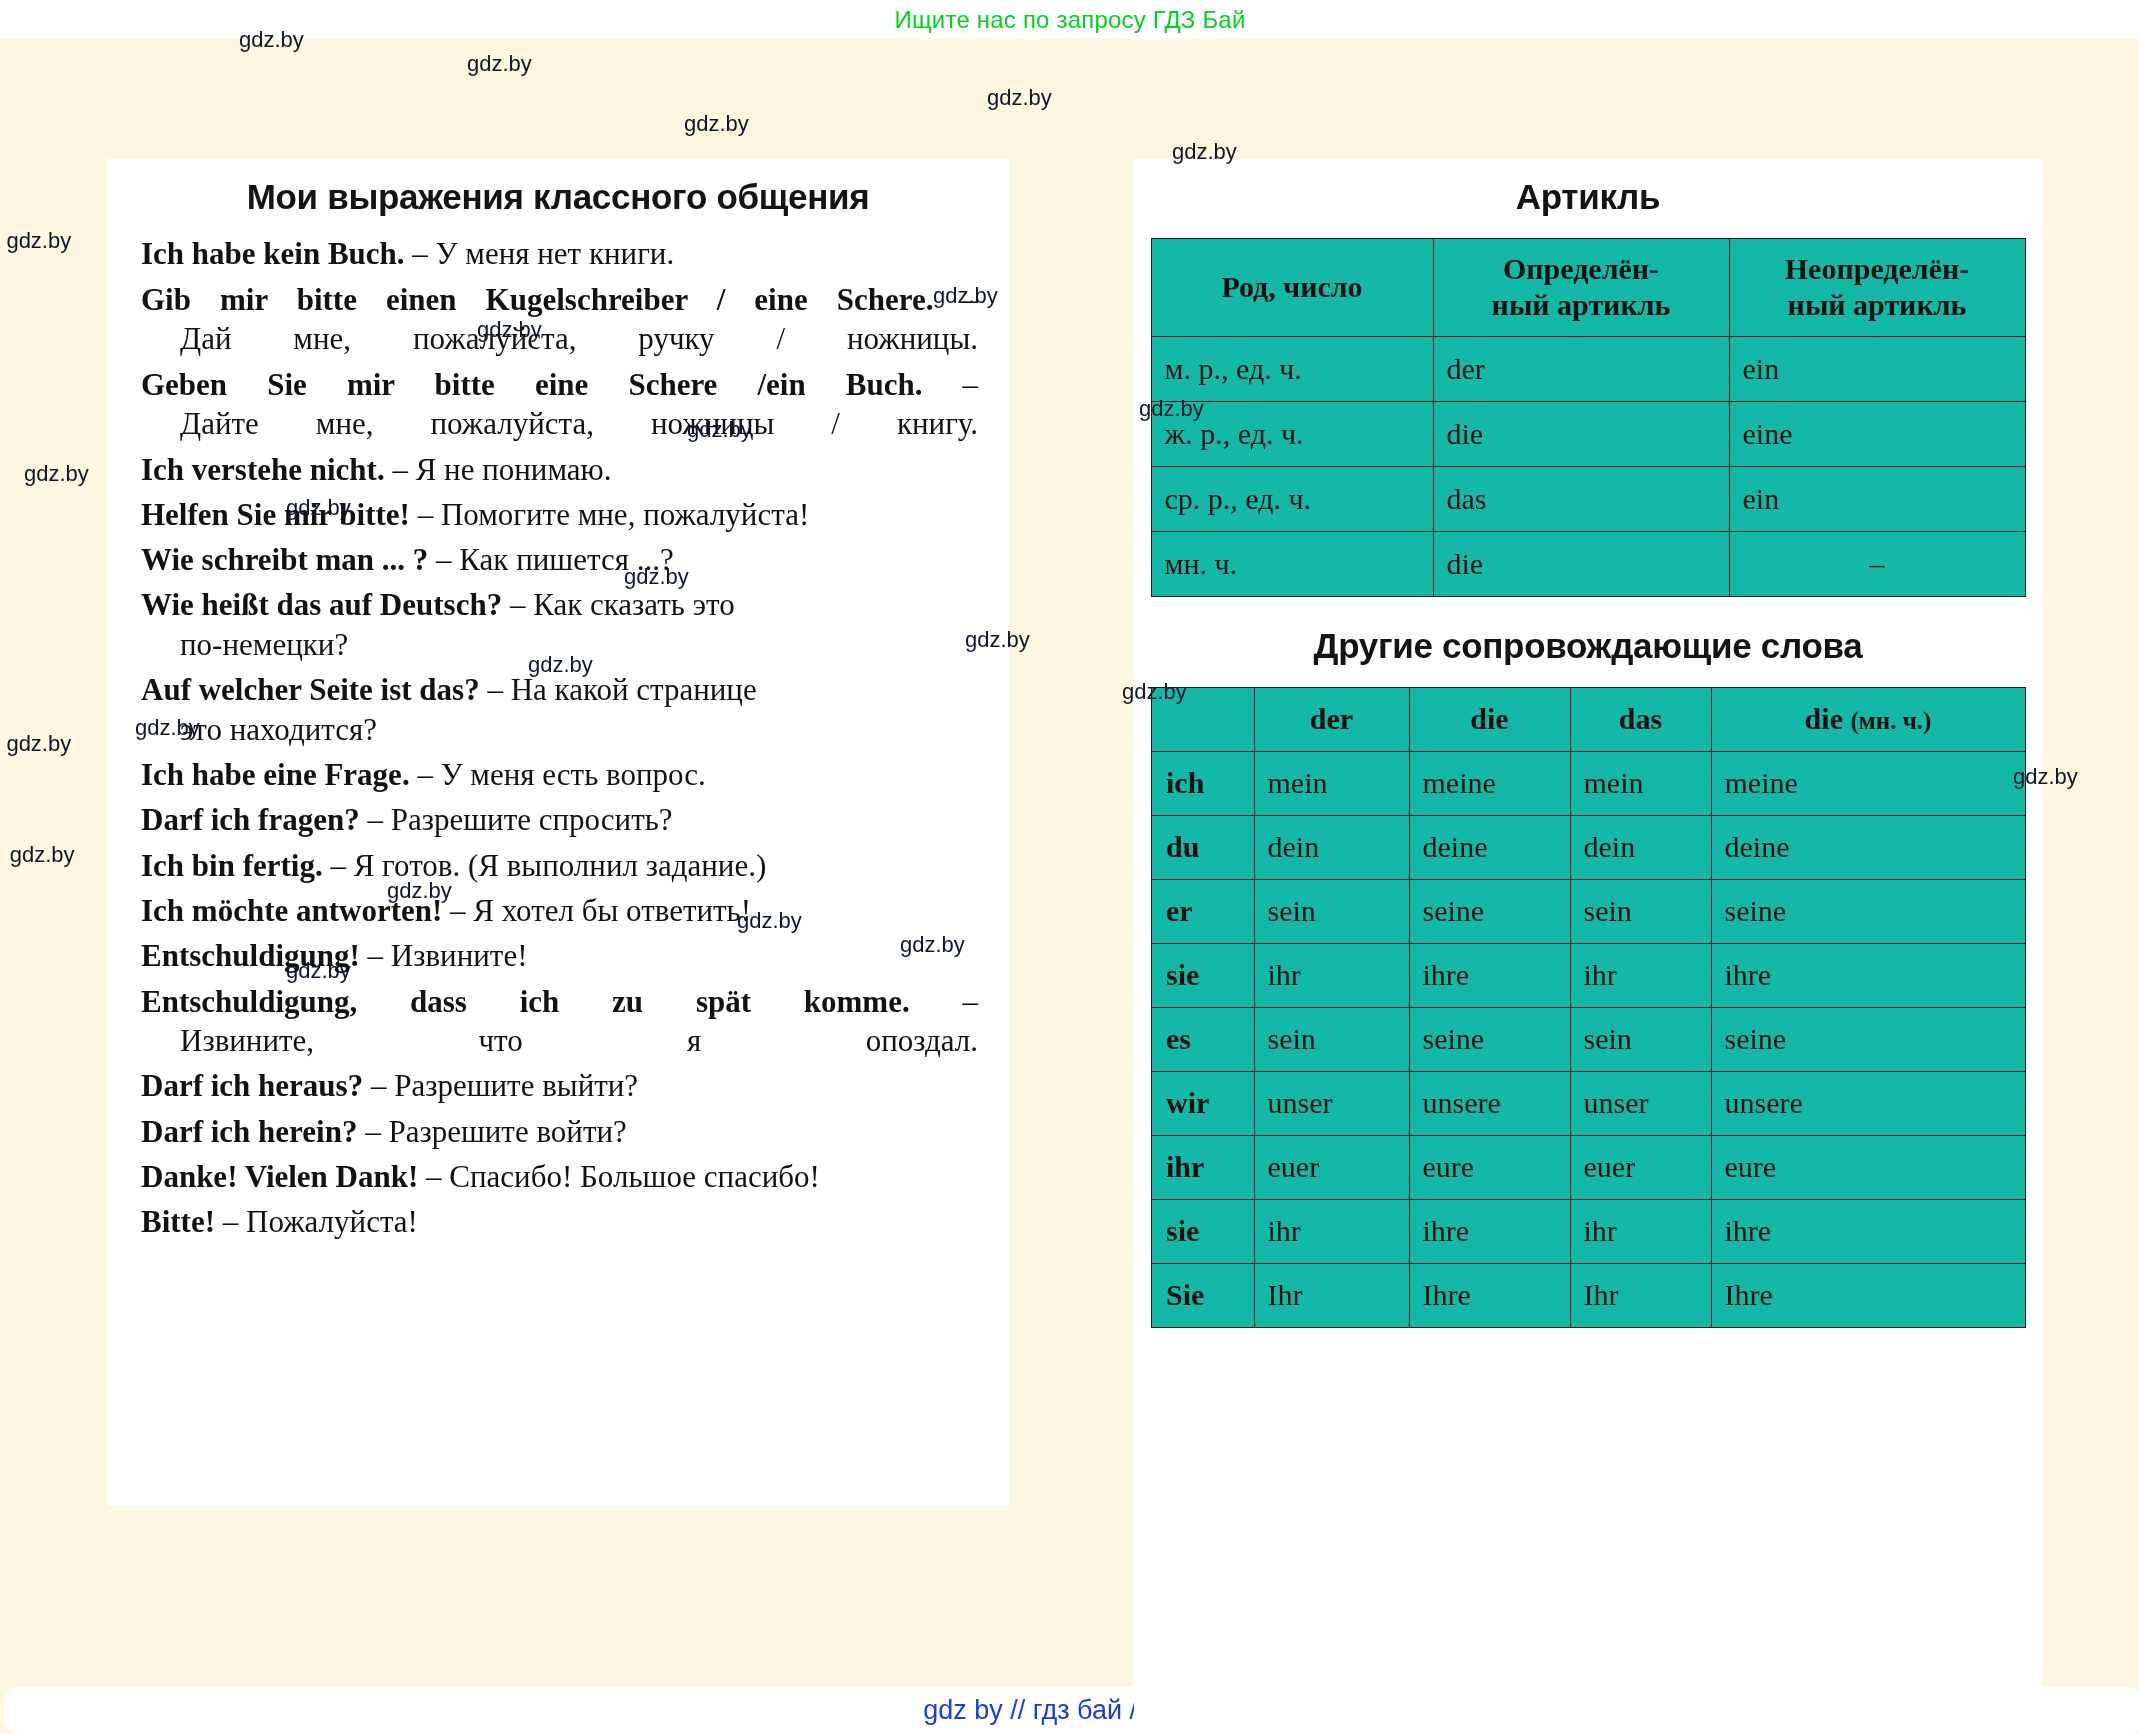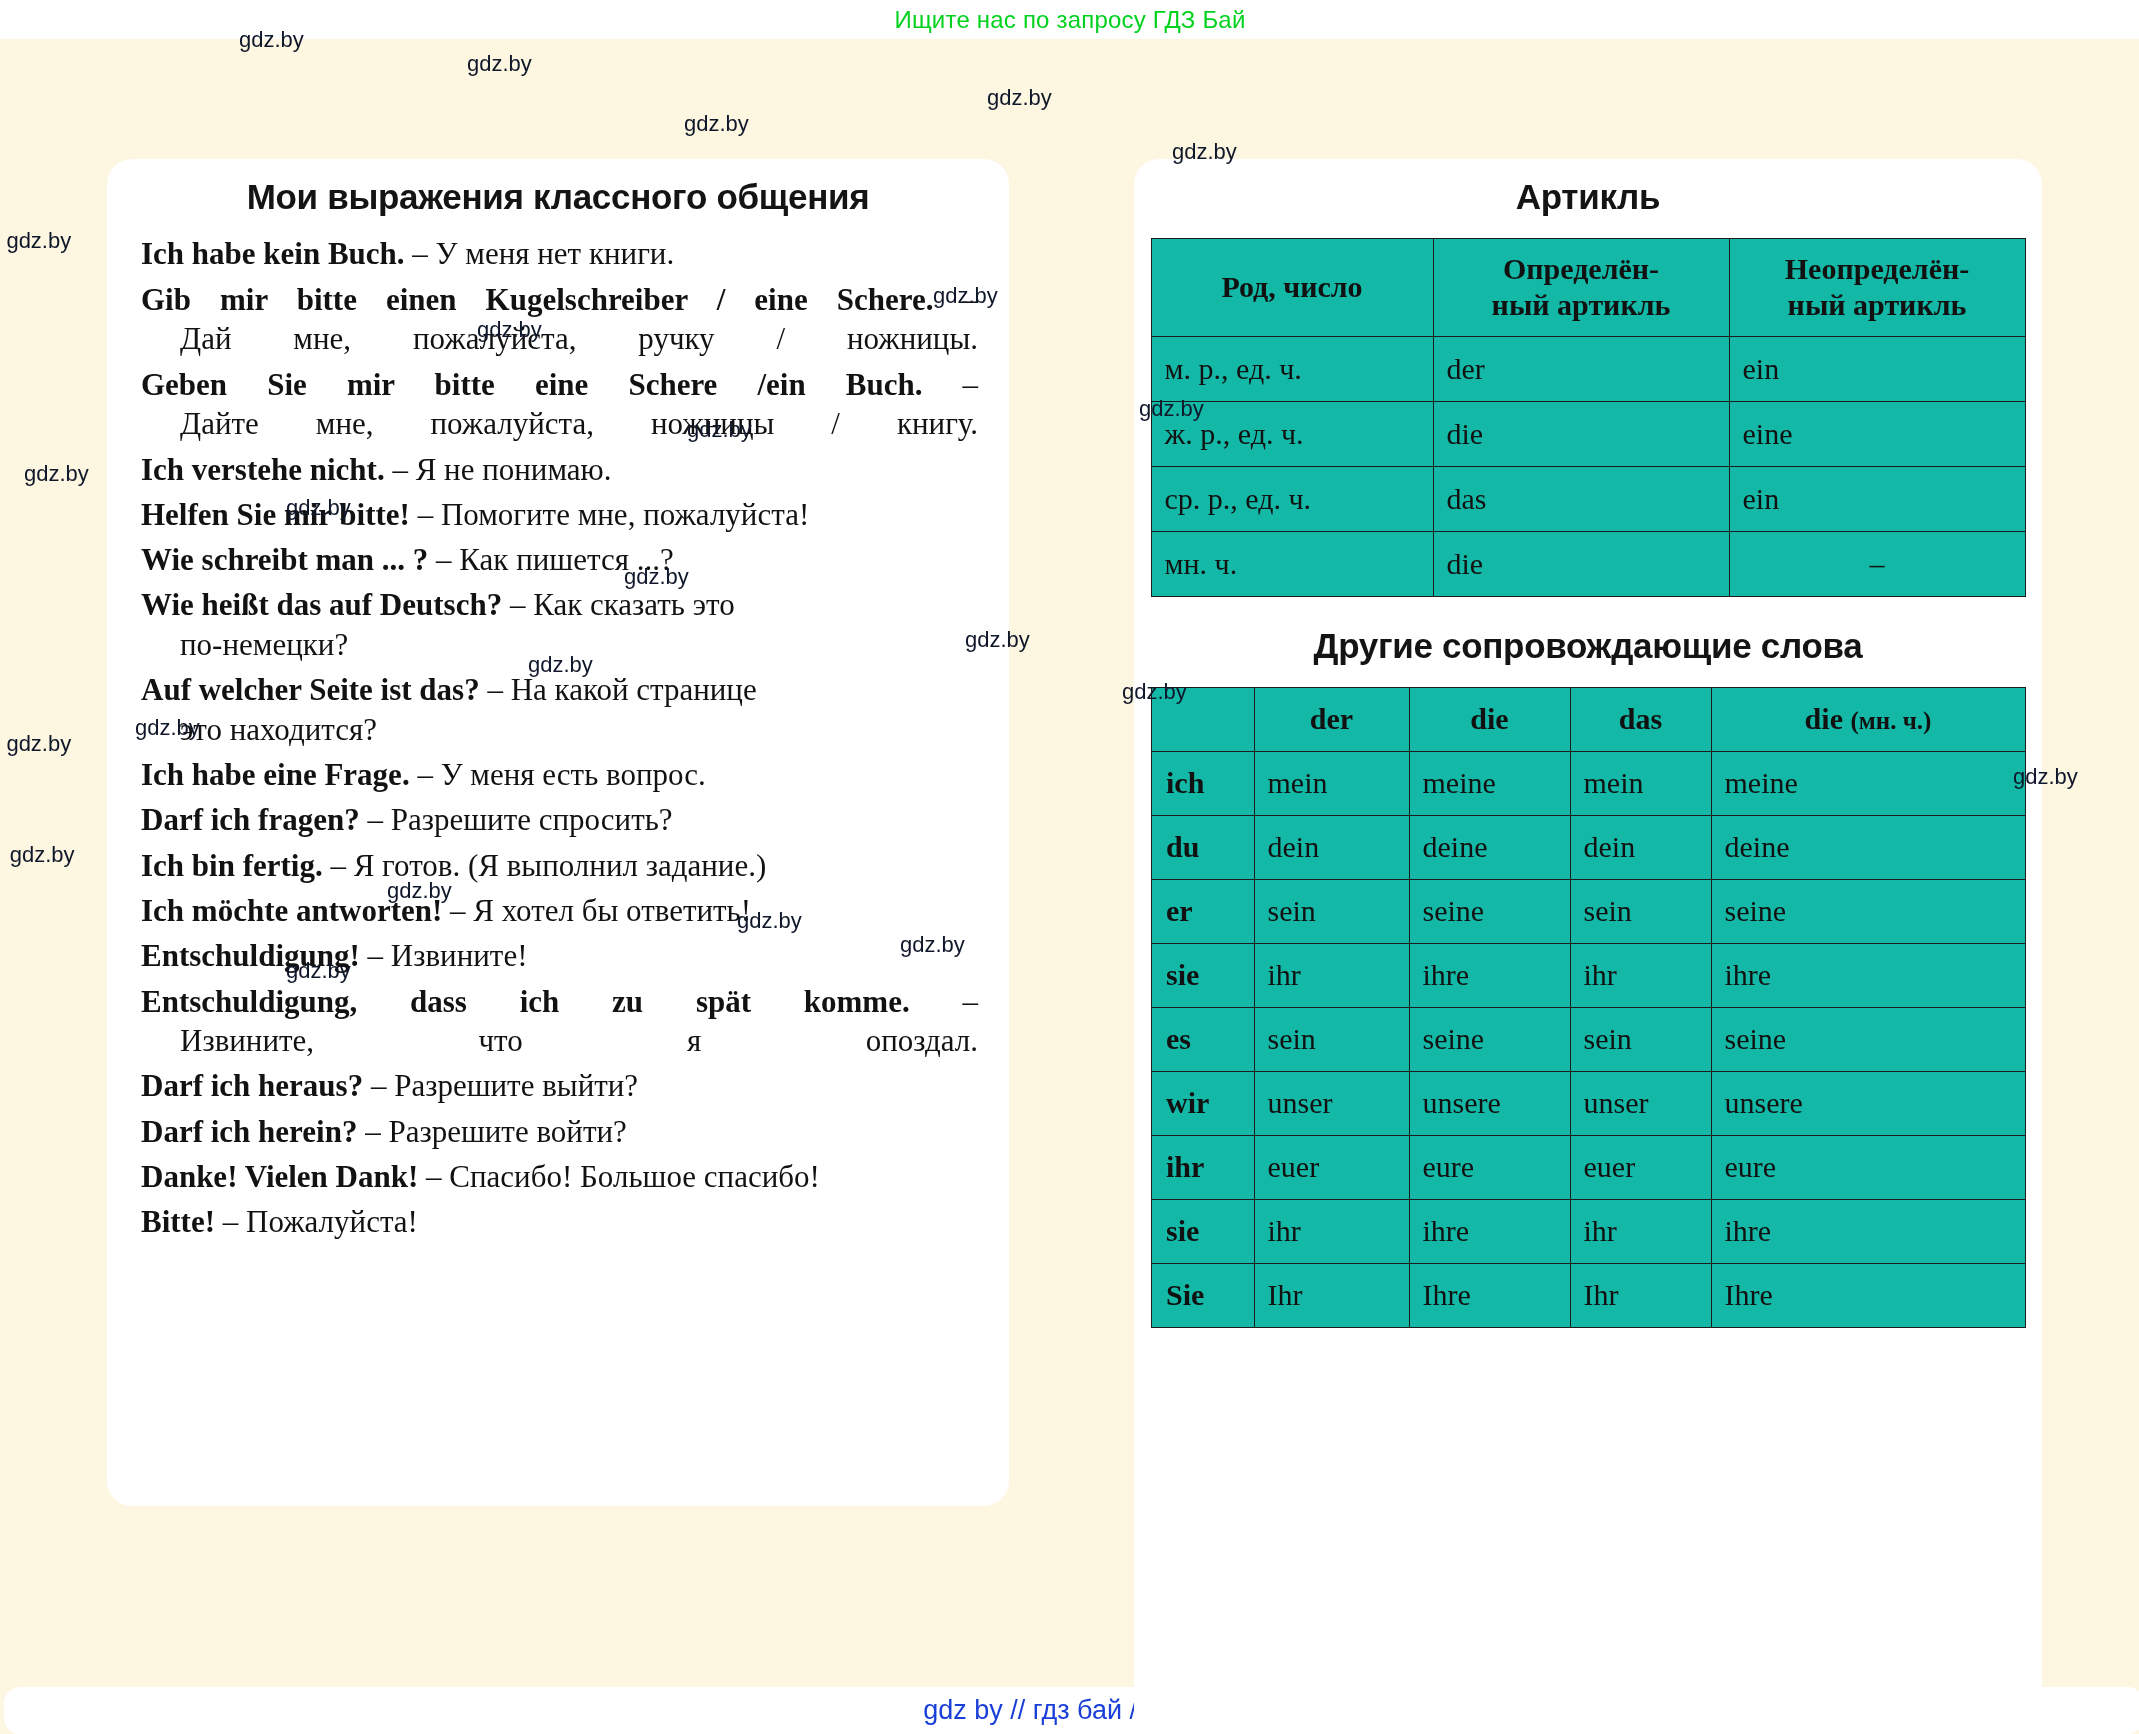--- a/index.html
+++ b/index.html
@@ -62,21 +62,20 @@
     white-space: nowrap;
     pointer-events: none;
     z-index: 40;
   }
 
   
   .panel {
     position: absolute;
     background: #ffffff;
     z-index: 5;
-    border-radius: 25px;
   }
   #left-panel  { left: 107px;  top: 159px; width: 902px; height: 1347px; }
   #right-panel { left: 1134px; top: 159px; width: 908px; height: 1597px; }
 
   
   .section-heading {
     text-align: center;
     font-family: "Liberation Sans", sans-serif;
     font-weight: bold;
     font-size: 35px;

